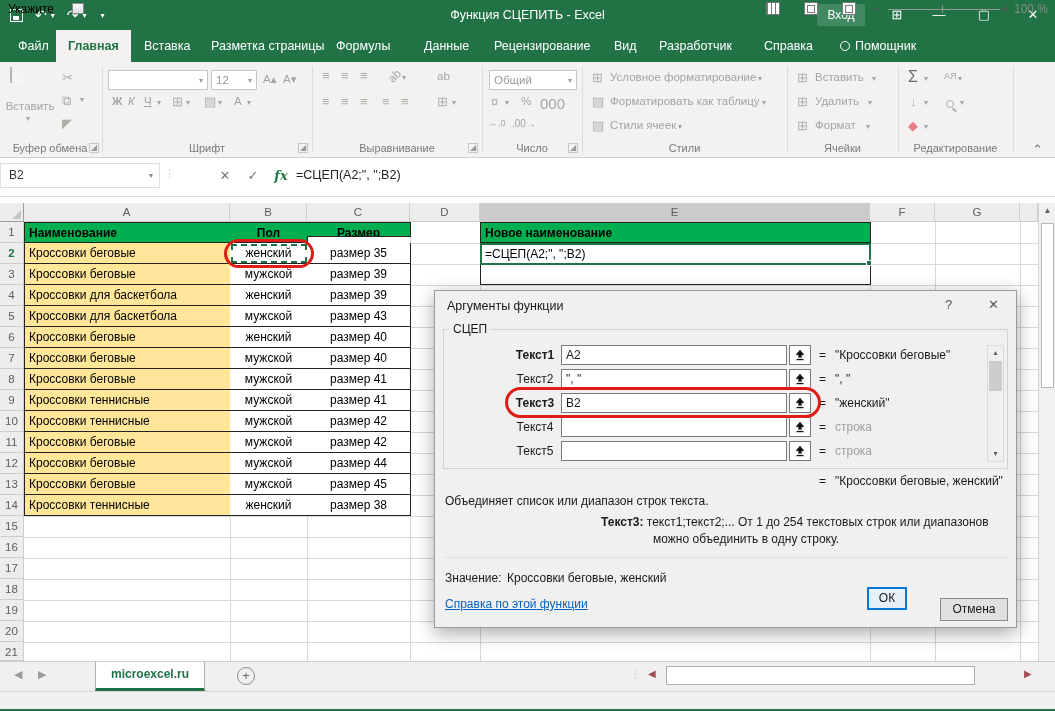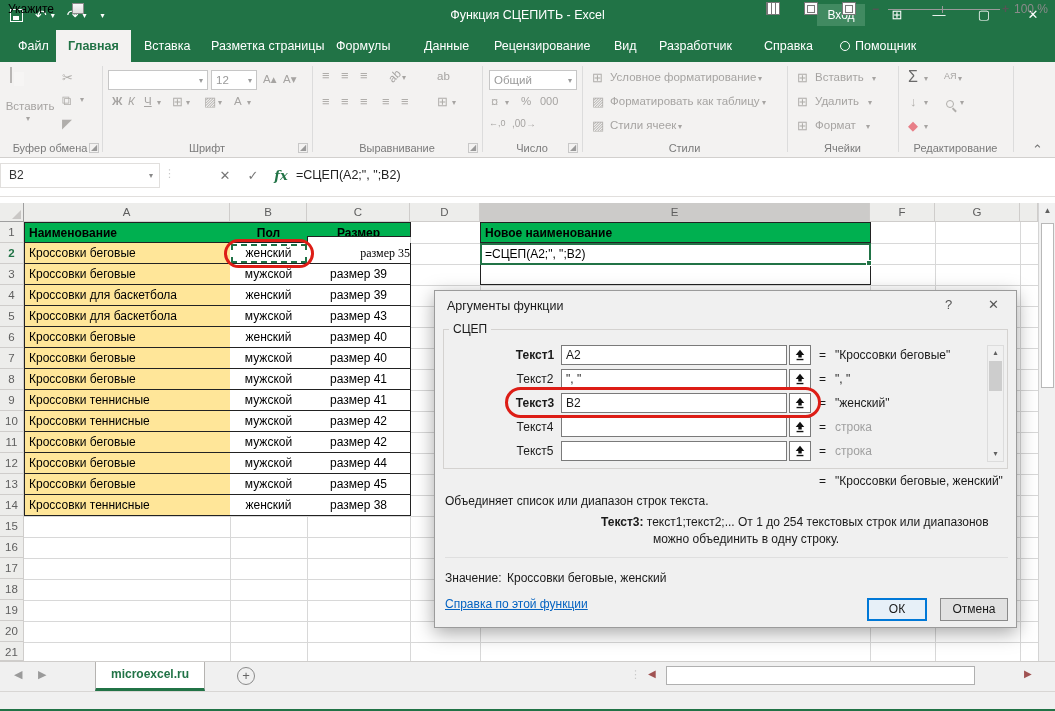--- a/index.html
+++ b/index.html
@@ -199,21 +199,21 @@
     <div class="ric" style="left:437px;top:32px">⊞</div>
     <div class="dd2 abs" style="left:452px;top:36px">▾</div>
     <div class="glabel" style="left:312px;width:170px">Выравнивание</div>
     <div class="launch" style="left:468px">◢</div>
     <div class="vsep" style="left:482px"></div>
 
     <div class="combo" style="left:489px;top:8px;width:88px"><span>Общий</span><span class="dd">▾</span></div>
     <div class="ric" style="left:491px;top:32px">¤</div>
     <div class="dd2 abs" style="left:505px;top:36px">▾</div>
     <div class="rtxt" style="left:521px;top:33px">%</div>
-    <div class="rtxt" style="left:540px;top:33px;font-size:11px">000</div>
+    <div class="rtxt" style="left:540px;top:33px;font-size:15px">000</div>
     <div class="rtxt" style="left:489px;top:56px;font-size:9px">←,0</div>
     <div class="rtxt" style="left:512px;top:56px;font-size:10px">,00→</div>
     <div class="glabel" style="left:482px;width:100px">Число</div>
     <div class="launch" style="left:568px">◢</div>
     <div class="vsep" style="left:582px"></div>
 
     <div class="ric" style="left:592px;top:8px">⊞</div>
     <div class="rtxt" style="left:610px;top:9px">Условное форматирование</div>
     <div class="dd2 abs" style="left:758px;top:12px">▾</div>
     <div class="ric" style="left:592px;top:32px">▨</div>
@@ -316,21 +316,21 @@
       <div class="gline" style="left: 24px; top: 579px; width: 1014px; height: 1px;"></div>
       <div class="gline" style="left: 24px; top: 600px; width: 1014px; height: 1px;"></div>
       <div class="gline" style="left: 24px; top: 621px; width: 1014px; height: 1px;"></div>
       <div class="gline" style="left: 24px; top: 642px; width: 1014px; height: 1px;"></div>
       <div class="cell tcell greenhdr" style="left: 24px; top: 222px; width: 207px; height: 21px; padding-left: 4px; border-left: 1px solid rgb(34, 34, 34); border-top: 1px solid rgb(34, 34, 34);">Наименование</div>
       <div class="cell tcell greenhdr" style="left: 230px; top: 222px; width: 78px; height: 21px; text-align: center; border-top: 1px solid rgb(34, 34, 34);">Пол</div>
       <div class="cell tcell greenhdr" style="left: 307px; top: 222px; width: 104px; height: 15px; text-align: center; border-top: 1px solid rgb(34, 34, 34);">Размер</div>
       <div class="cell tcell greenhdr" style="left: 480px; top: 222px; width: 391px; height: 21px; padding-left: 4px; border-left: 1px solid rgb(34, 34, 34); border-top: 1px solid rgb(34, 34, 34);">Новое наименование</div>
       <div class="cell tcell yellow" style="left: 24px; top: 243px; width: 207px; height: 21px; padding-left: 4px; border-left: 1px solid rgb(34, 34, 34);">Кроссовки беговые</div>
       <div class="cell tcell ants" style="left: 230px; top: 243px; width: 78px; height: 21px; text-align: center; background: rgb(255, 255, 255);">женский</div>
-      <div class="cell tcell" style="left: 307px; top: 243px; width: 104px; height: 21px; text-align: right; background: rgb(255, 255, 255); font-family: Liberation Serif, serif;">размер 35</div>
+      <div class="cell tcell" style="left: 307px; top: 243px; width: 104px; height: 21px; text-align: center; background: rgb(255, 255, 255);">размер 35</div>
       <div class="cell tcell yellow" style="left: 24px; top: 264px; width: 207px; height: 21px; padding-left: 4px; border-left: 1px solid rgb(34, 34, 34);">Кроссовки беговые</div>
       <div class="cell tcell" style="left: 230px; top: 264px; width: 78px; height: 21px; text-align: center; background: rgb(255, 255, 255);">мужской</div>
       <div class="cell tcell" style="left: 307px; top: 264px; width: 104px; height: 21px; text-align: center; background: rgb(255, 255, 255);">размер 39</div>
       <div class="cell tcell yellow" style="left: 24px; top: 285px; width: 207px; height: 21px; padding-left: 4px; border-left: 1px solid rgb(34, 34, 34);">Кроссовки для баскетбола</div>
       <div class="cell tcell" style="left: 230px; top: 285px; width: 78px; height: 21px; text-align: center; background: rgb(255, 255, 255);">женский</div>
       <div class="cell tcell" style="left: 307px; top: 285px; width: 104px; height: 21px; text-align: center; background: rgb(255, 255, 255);">размер 39</div>
       <div class="cell tcell yellow" style="left: 24px; top: 306px; width: 207px; height: 21px; padding-left: 4px; border-left: 1px solid rgb(34, 34, 34);">Кроссовки для баскетбола</div>
       <div class="cell tcell" style="left: 230px; top: 306px; width: 78px; height: 21px; text-align: center; background: rgb(255, 255, 255);">мужской</div>
       <div class="cell tcell" style="left: 307px; top: 306px; width: 104px; height: 21px; text-align: center; background: rgb(255, 255, 255);">размер 43</div>
       <div class="cell tcell yellow" style="left: 24px; top: 327px; width: 207px; height: 21px; padding-left: 4px; border-left: 1px solid rgb(34, 34, 34);">Кроссовки беговые</div>
@@ -430,21 +430,21 @@
     </div>
     <div class="redoval" style="left:70px;top:96px;width:316px;height:31px"></div>
     <div class="dlg-text" style="left:384px;top:183px">=</div>
     <div class="dlg-text" style="left:400px;top:183px">"Кроссовки беговые, женский"</div>
     <div class="dlg-text" style="left:10px;top:203px">Объединяет список или диапазон строк текста.</div>
     <div class="dlg-text" style="left:166px;top:223px;width:404px;padding-left:52px;text-indent:-52px;line-height:17px"><b>Текст3:</b> <span>текст1;текст2;... От 1 до 254 текстовых строк или диапазонов можно объединить в одну строку.</span></div>
     <div class="abs dlg-sep"></div>
     <div class="dlg-text" style="left:10px;top:280px">Значение:</div>
     <div class="dlg-text" style="left:72px;top:280px">Кроссовки беговые, женский</div>
     <div class="abs dlg-link">Справка по этой функции</div>
-    <div class="btn ok" style="left:432px;top:307px;width:60px">ОК</div>
+    <div class="btn ok" style="left:432px;top:296px;width:40px">ОК</div>
     <div class="btn" style="left:505px;top:307px;width:68px">Отмена</div>
   </div>
 
   <div class="abs sheetbar"></div>
   <div class="abs snav" style="left:14px">◀</div>
   <div class="abs snav" style="left:38px">▶</div>
   <div class="abs stab">microexcel.ru</div>
   <div class="abs addsheet">+</div>
   <div class="abs fdots" style="left:630px;top:668px">⋮</div>
   <div class="abs harr" style="left:648px">◀</div>

